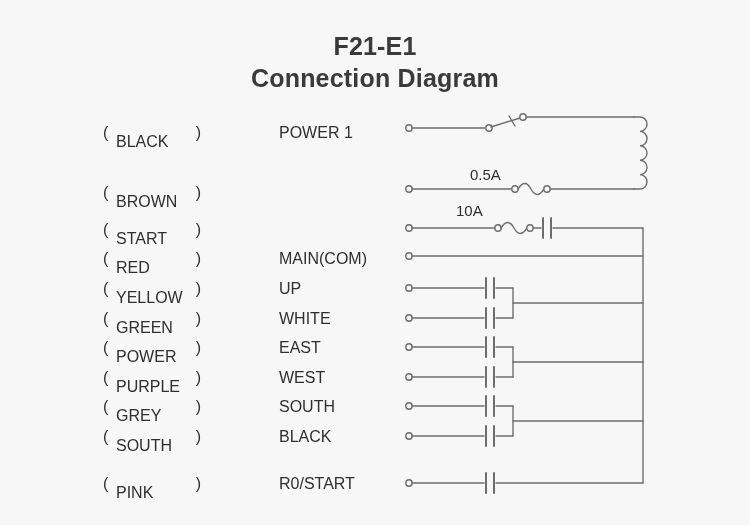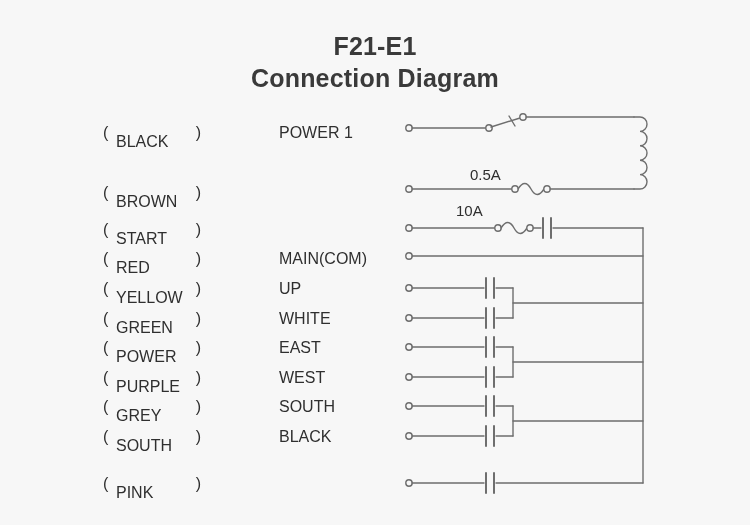--- a/index.html
+++ b/index.html
@@ -200,20 +200,21 @@
       </div>
       <div class="func-label">BLACK</div>
     </div>
 
     <div class="row" style="top:473px">
       <div class="wire-color">
         <span class="paren-l">(</span>
         <span class="color-name">PINK</span>
         <span class="paren-r">)</span>
       </div>
+      <div class="func-label">R0/START</div>
     </div>
 
   </div>
 
   <svg class="diagram" viewBox="0 0 750 525">
     <g stroke="#6e6e6e" stroke-width="1.4" fill="none" stroke-linecap="round">
 
       <circle cx="409" cy="128" r="3.2" fill="#f7f7f7"></circle>
       <line x1="412" y1="128" x2="486" y2="128"></line>
       <circle cx="489" cy="128" r="3.2" fill="#f7f7f7"></circle>

